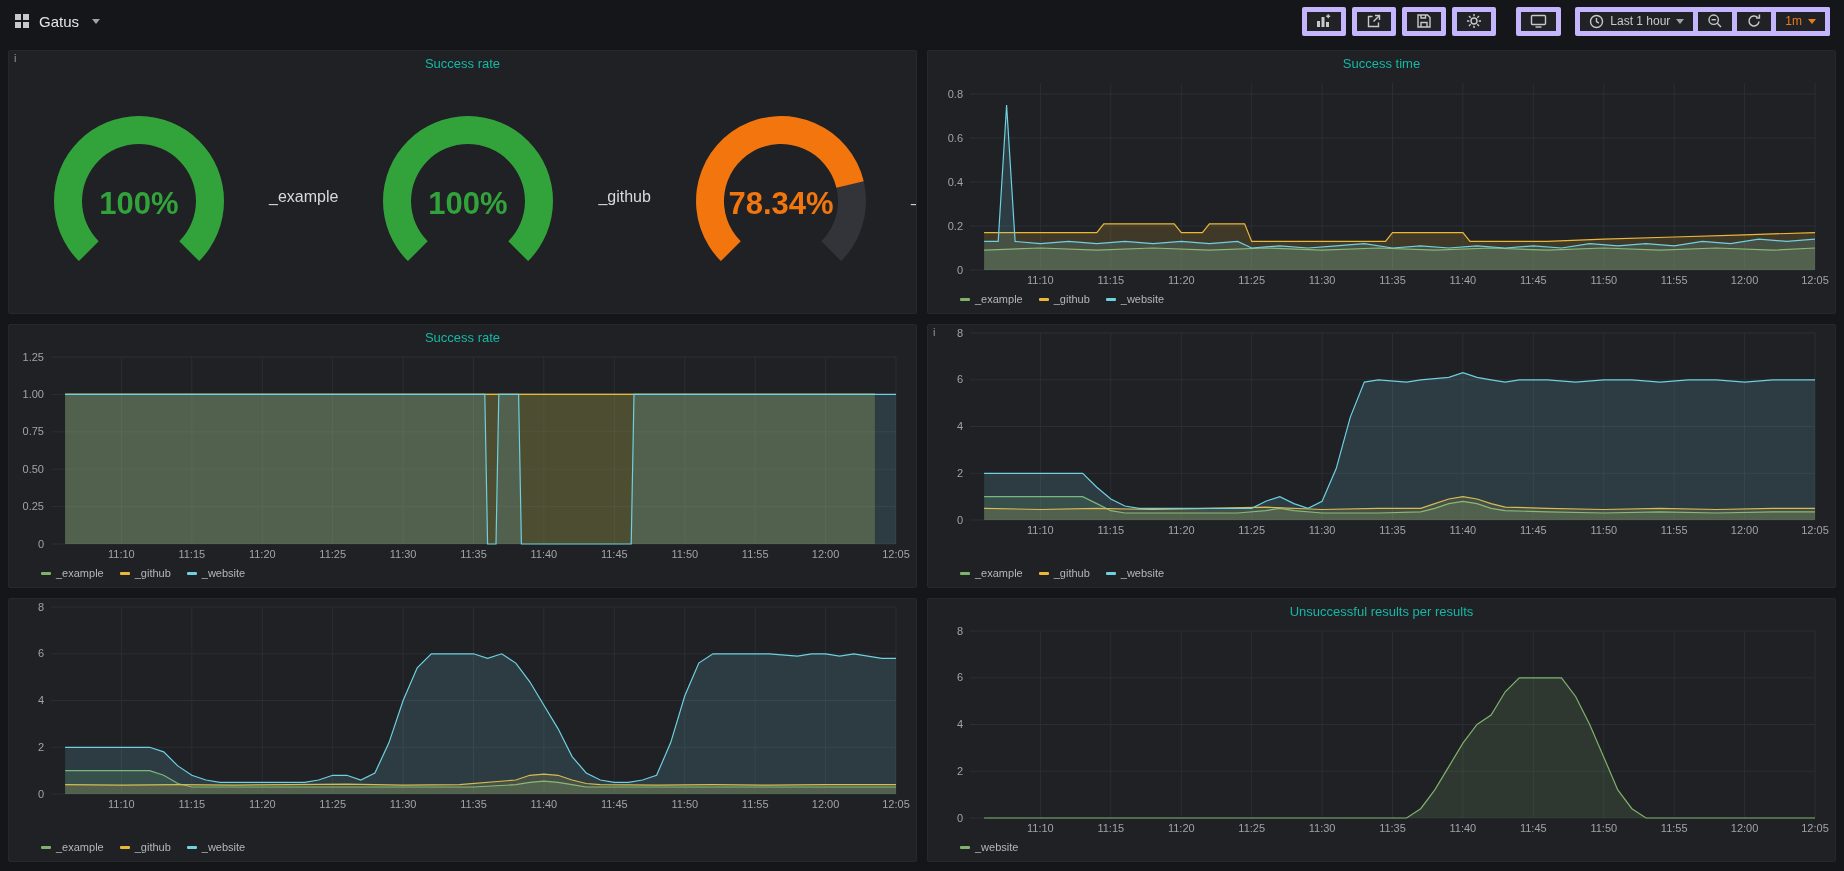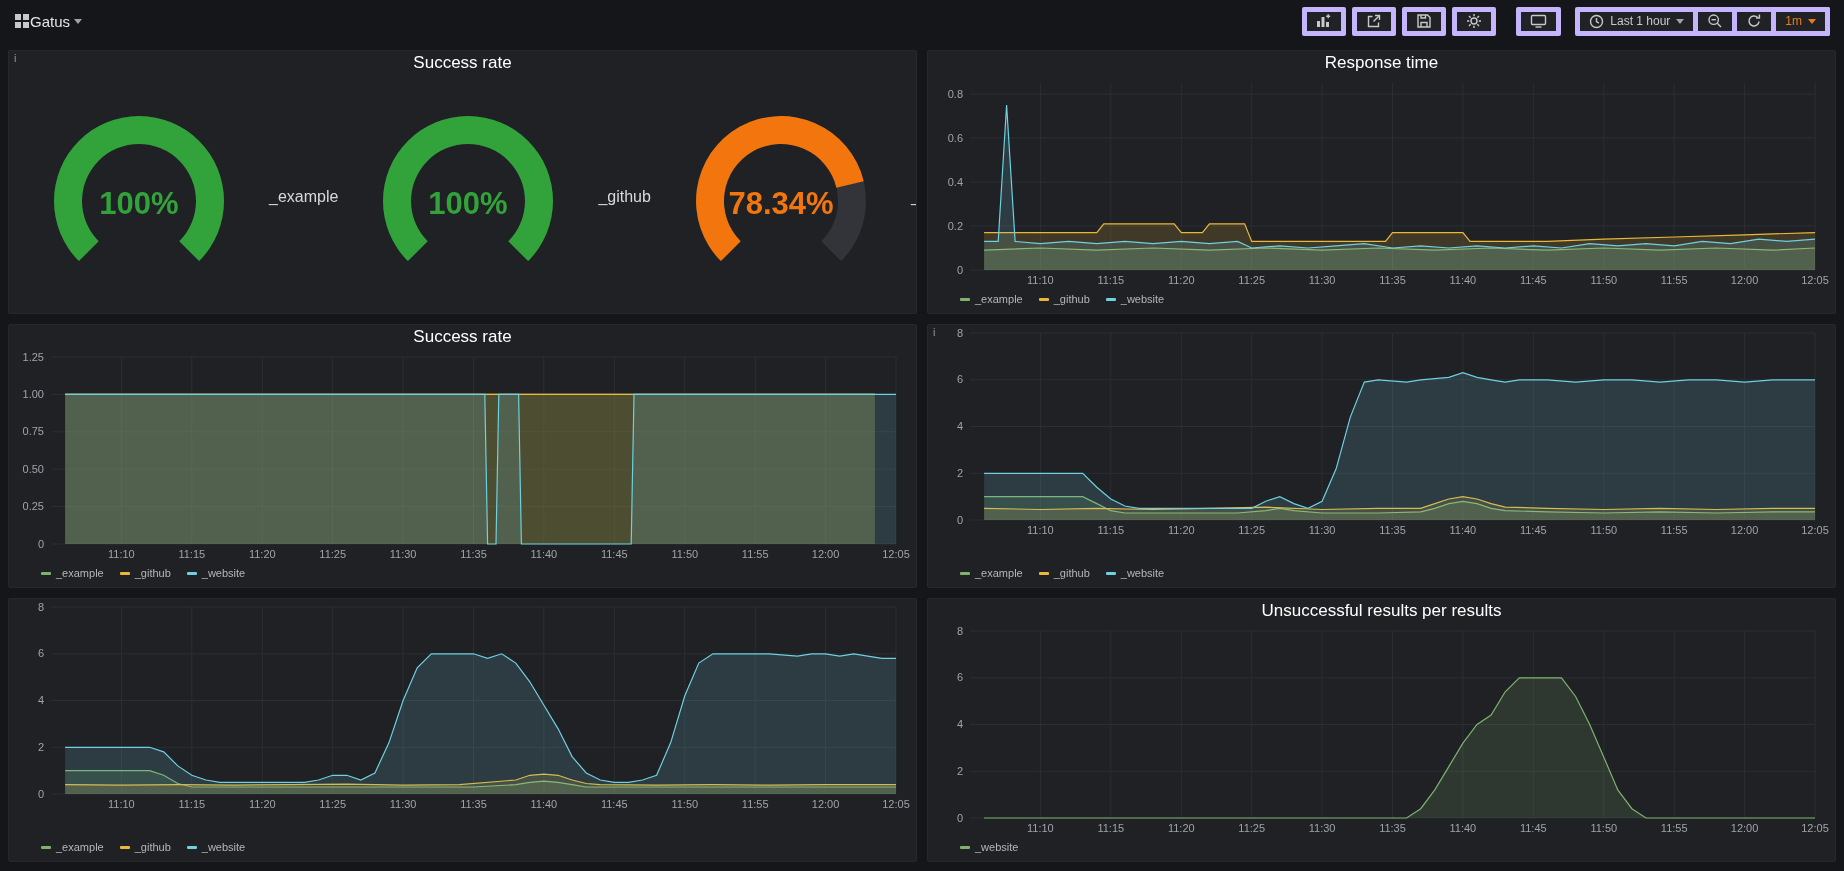--- a/index.html
+++ b/index.html
@@ -1,21 +1,21 @@
 <!DOCTYPE html>
 <html><head>
 <meta charset="utf-8">
 <style>
   html,body{margin:0;padding:0;width:1844px;height:871px;overflow:hidden;
     background:#141619;color:#d8d9da;font-family:"Liberation Sans",sans-serif;}
 
   
   .navbar{height:42px;display:flex;align-items:center;justify-content:space-between;
     padding:0 14px;background:#141619;}
-  .nav-left{display:flex;align-items:center;}
+  .nav-left{display:flex;align-items:center;gap:9px;}
   .dash-title{font-size:15px;font-weight:500;color:#e3e4e6;cursor:pointer;}
   .caret{display:inline-block;margin-left:4px;}
   .nav-right{display:flex;align-items:center;gap:6px;}
   .nav-btn{display:flex;align-items:center;gap:6px;height:29px;padding:0 9px;
     background:#202226;border:5px solid #c4b5fd;border-radius:2px;color:#c7c8ca;
     font-size:12px;font-family:"Liberation Sans",sans-serif;cursor:pointer;}
   .btn-group{display:flex;margin-left:8px;}
   .btn-group .nav-btn{border-radius:0;}
   .btn-group .nav-btn:first-child{border-radius:2px 0 0 2px;}
   .btn-group .nav-btn:last-child{border-radius:0 2px 2px 0;}
@@ -23,21 +23,21 @@
   .spacer{width:8px;}
   .interval{color:#eb7b18;font-weight:500;}
   .icon svg{display:block;}
 
   
   .dash{padding:8px;display:grid;grid-template-columns:1fr 1fr;
     grid-auto-rows:264px;gap:10px;}
   .panel{position:relative;background:#1f2124;border:1px solid #26282c;border-radius:2px;
     display:flex;flex-direction:column;overflow:hidden;}
   .panel-header{height:24px;flex:0 0 24px;display:flex;align-items:center;justify-content:center;
-    font-size:17px;font-weight:500;color:#ffffff;cursor:pointer;}
+    font-size:13px;font-weight:500;color:#14b8a6;cursor:pointer;}
   .panel-body{flex:1;min-height:0;}
   .chart{margin:0 8px;}
   .info-corner{position:absolute;top:1px;left:5px;font-size:11px;color:#8e959e;
     cursor:pointer;z-index:2;}
   .legend{flex:0 0 20px;display:flex;align-items:center;gap:16px;padding:0 10px 4px 32px;
     font-size:11px;color:#b4b7ba;}
   .legend-item{display:flex;align-items:center;cursor:pointer;}
   .legend-item i{display:inline-block;width:10px;height:3px;margin-right:5px;border-radius:1px;}
 
   
@@ -190,21 +190,21 @@
             <path d="M69.9,150.1 A85,85 0 1 1 212.7,70.2 L185.4,76.7 A57,57 0 1 0 89.7,130.3 Z" fill="#f2760d"></path>
             <text class="gauge-value" x="130" y="103" fill="#f2760d" text-anchor="middle">78.34%</text>
           </svg>
           <div class="gauge-label">_website</div>
         </div>
       </div>
   </section>
 
   <section class="panel">
     <div class="panel-header">
-      <span>Response time</span>
+      <span>Success time</span>
     </div>
     <div class="panel-body chart"><svg width="891" height="214" style="overflow:visible">
           <line class="grid" x1="34" y1="195.0" x2="879" y2="195.0"></line>
           <text class="tick" x="27" y="198.5" text-anchor="end">0</text>
           <line class="grid" x1="34" y1="151.0" x2="879" y2="151.0"></line>
           <text class="tick" x="27" y="154.5" text-anchor="end">0.2</text>
           <line class="grid" x1="34" y1="107.0" x2="879" y2="107.0"></line>
           <text class="tick" x="27" y="110.5" text-anchor="end">0.4</text>
           <line class="grid" x1="34" y1="63.0" x2="879" y2="63.0"></line>
           <text class="tick" x="27" y="66.5" text-anchor="end">0.6</text>

